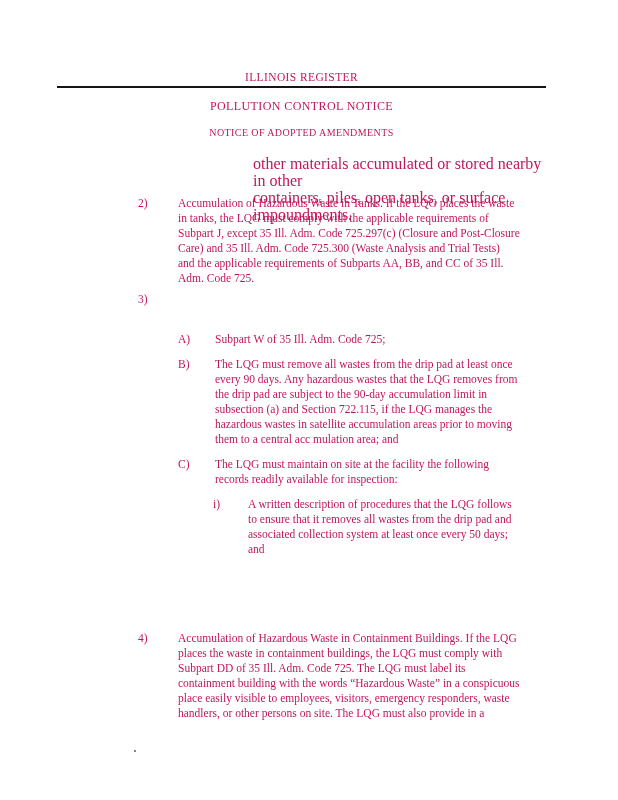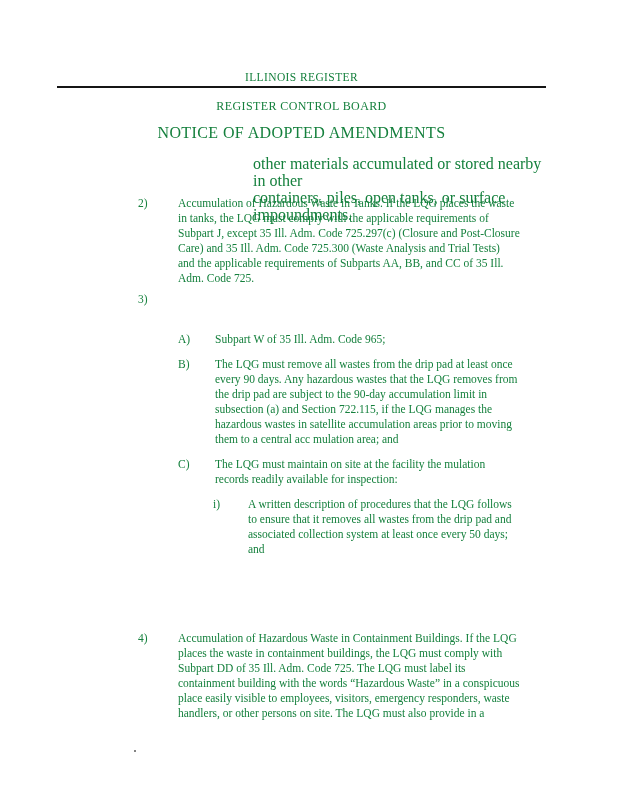--- a/index.html
+++ b/index.html
@@ -6,35 +6,35 @@
     margin: 0;
     padding: 0;
     background: #ffffff;
   }
   .page {
     position: relative;
     width: 618px;
     height: 800px;
     background: #ffffff;
     font-family: "Liberation Serif", "DejaVu Serif", serif;
-    color: #15803d;
+    color: #be185d;
     overflow: hidden;
   }
   
   .h-center {
     position: absolute;
     left: 57px;
     width: 489px;
     text-align: center;
     line-height: 15px;
     white-space: nowrap;
   }
   .title-register { top: 70px;  font-size: 11.5px; letter-spacing: 0.4px; }
   .title-board    { top: 99px;  font-size: 12px;   letter-spacing: 0.4px; }
-  .title-notice   { top: 125px; font-size: 16px;   letter-spacing: 0.4px; }
+  .title-notice   { top: 125px; font-size: 10px;   letter-spacing: 0.4px; }
   .rule {
     position: absolute;
     top: 86px;
     left: 57px;
     width: 489px;
     height: 2px;
     background: #151515;
   }
   .para {
     position: absolute;
@@ -79,21 +79,21 @@
     border-radius: 50%;
   }
 </style>
 </head>
 <body>
 
 <div class="page">
 
   <div class="h-center title-register">ILLINOIS REGISTER</div>
   <div class="rule"></div>
-  <div class="h-center title-board">REGISTER CONTROL BOARD</div>
+  <div class="h-center title-board">POLLUTION CONTROL NOTICE</div>
   <div class="h-center title-notice">NOTICE OF ADOPTED AMENDMENTS</div>
 
   <div class="para continuation">other materials accumulated or stored nearby in other
 containers, piles, open tanks, or surface impoundments.</div>
 
   <div class="item lvl1 item-2">
     <span class="marker">2)</span>
     <span class="text">Accumulation of Hazardous Waste in Tanks.  If the LQG places the waste
 in tanks, the LQG must comply with the applicable requirements of
 Subpart J, except 35 Ill. Adm. Code 725.297(c) (Closure and Post-Closure
@@ -101,36 +101,36 @@
 and the applicable requirements of Subparts AA, BB, and CC of 35 Ill.
 Adm. Code 725.</span>
   </div>
 
   <div class="item lvl1 item-3">
     <span class="marker">3)</span>
   </div>
 
   <div class="item lvl2 item-a">
     <span class="marker">A)</span>
-    <span class="text">Subpart W of 35 Ill. Adm. Code 965;</span>
+    <span class="text">Subpart W of 35 Ill. Adm. Code 725;</span>
   </div>
 
   <div class="item lvl2 item-b">
     <span class="marker">B)</span>
     <span class="text">The LQG must remove all wastes from the drip pad at least once
 every 90 days.  Any hazardous wastes that the LQG removes from
 the drip pad are subject to the 90-day accumulation limit in
 subsection (a) and Section 722.115, if the LQG manages the
 hazardous wastes in satellite accumulation areas prior to moving
 them to a central acc mulation area; and</span>
   </div>
 
   <div class="item lvl2 item-c">
     <span class="marker">C)</span>
-    <span class="text">The LQG must maintain on site at the facility the mulation
+    <span class="text">The LQG must maintain on site at the facility the following
 records readily available for inspection:</span>
   </div>
 
   <div class="item lvl3 item-i">
     <span class="marker">i)</span>
     <span class="text">A written description of procedures that the LQG follows
 to ensure that it removes all wastes from the drip pad and
 associated collection system at least once every 50 days;
 and</span>
   </div>

